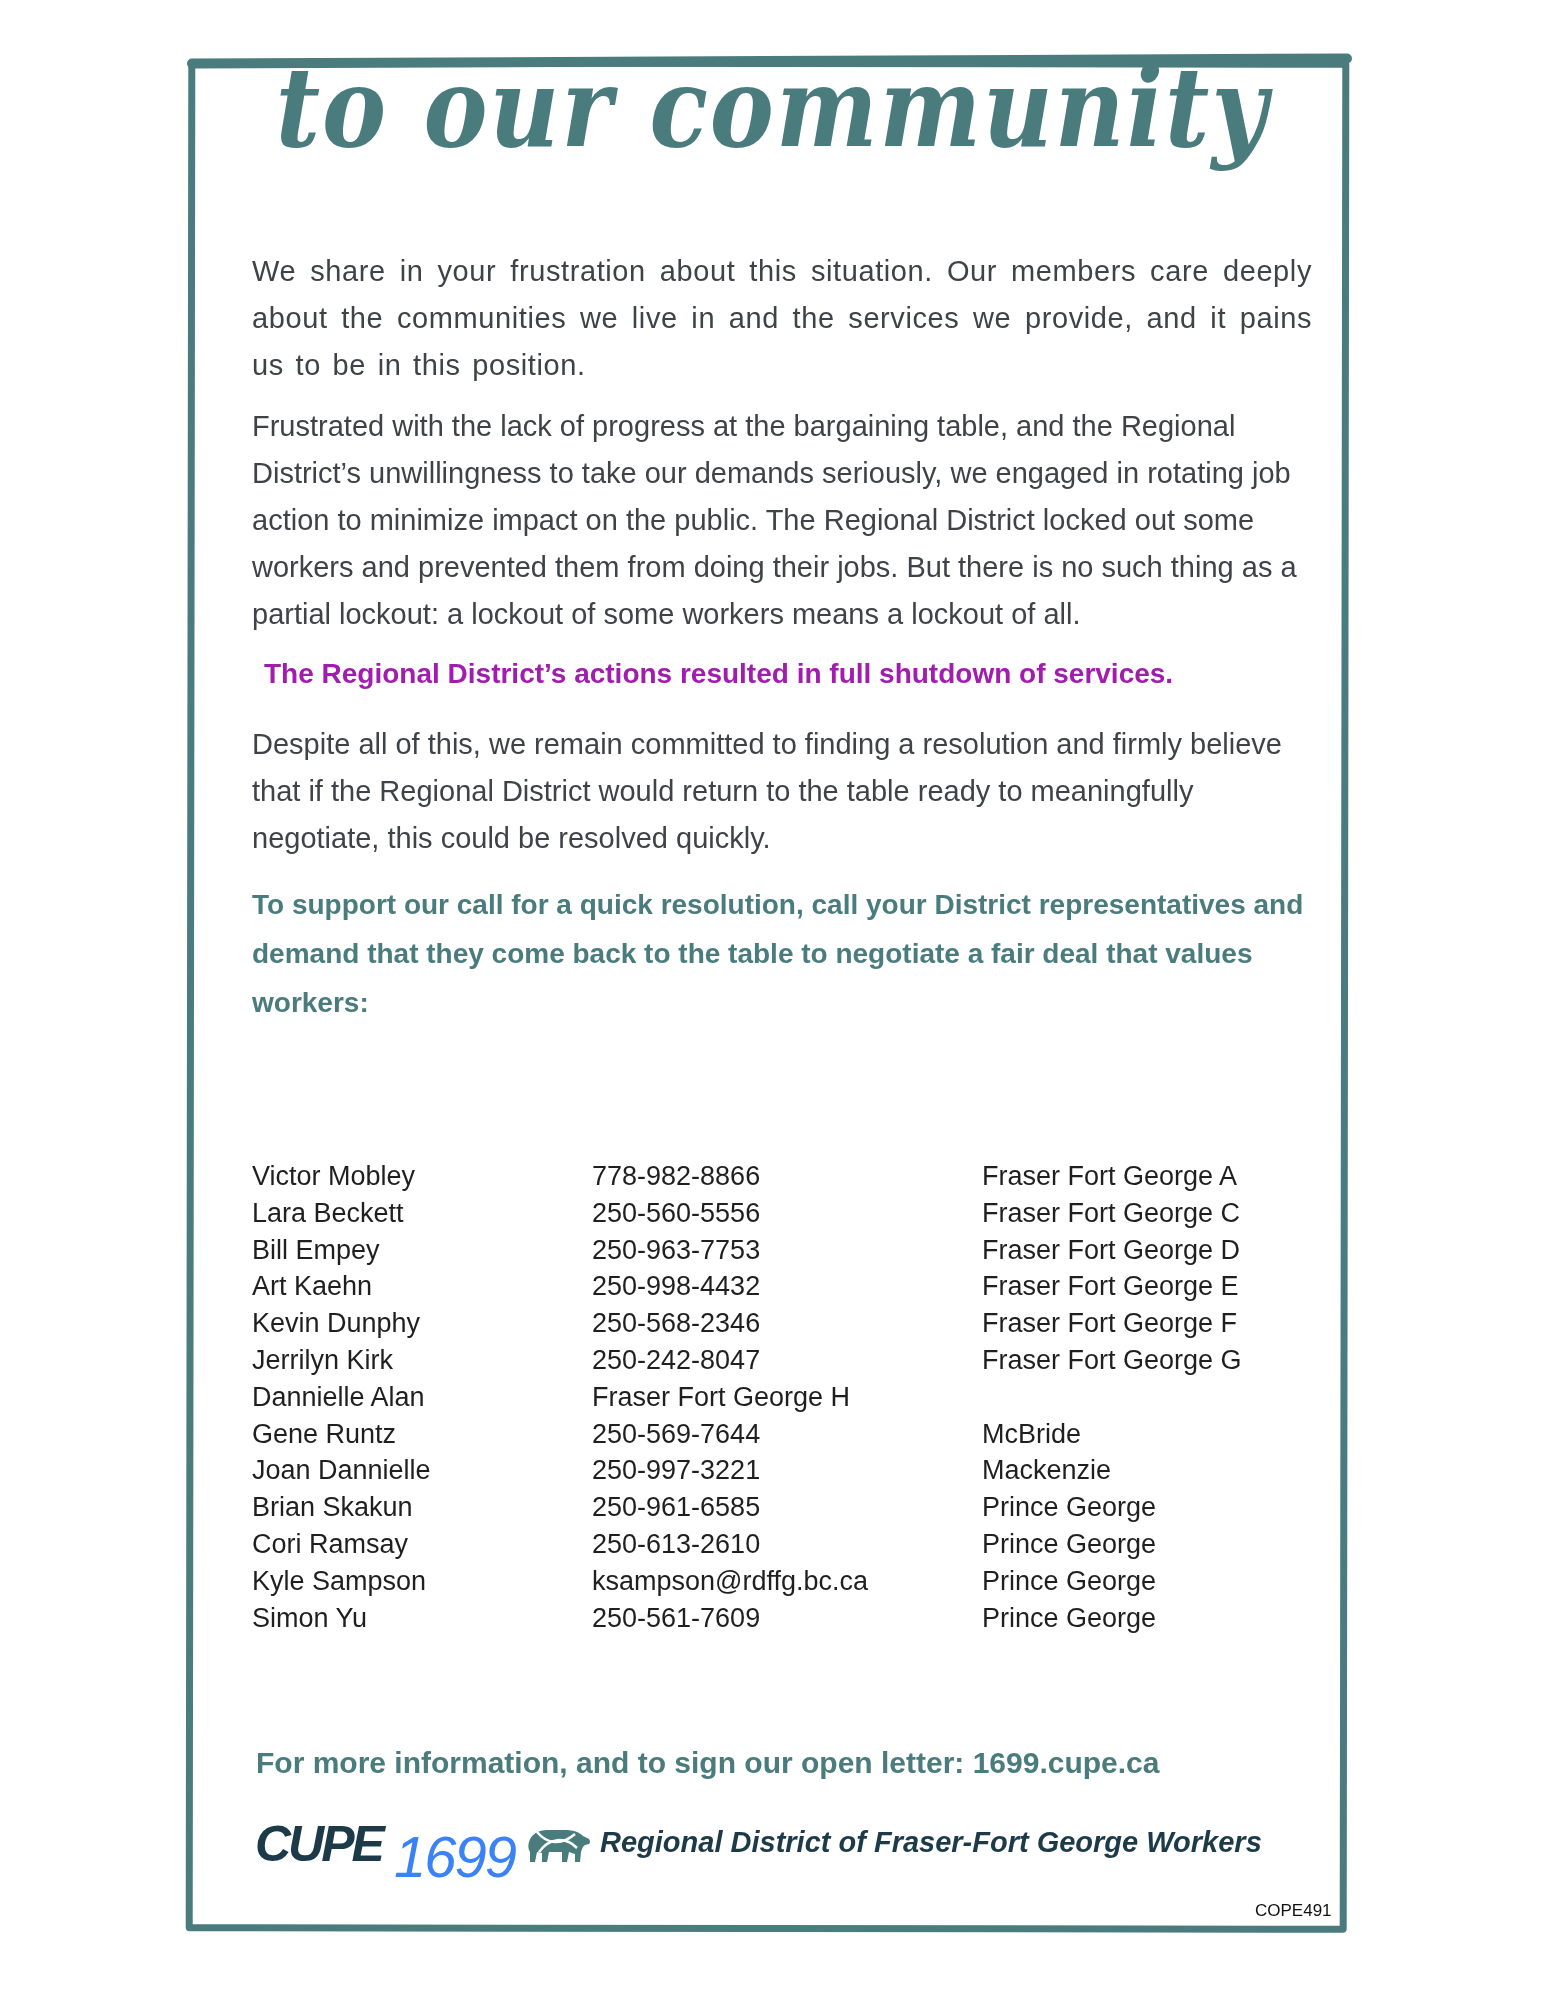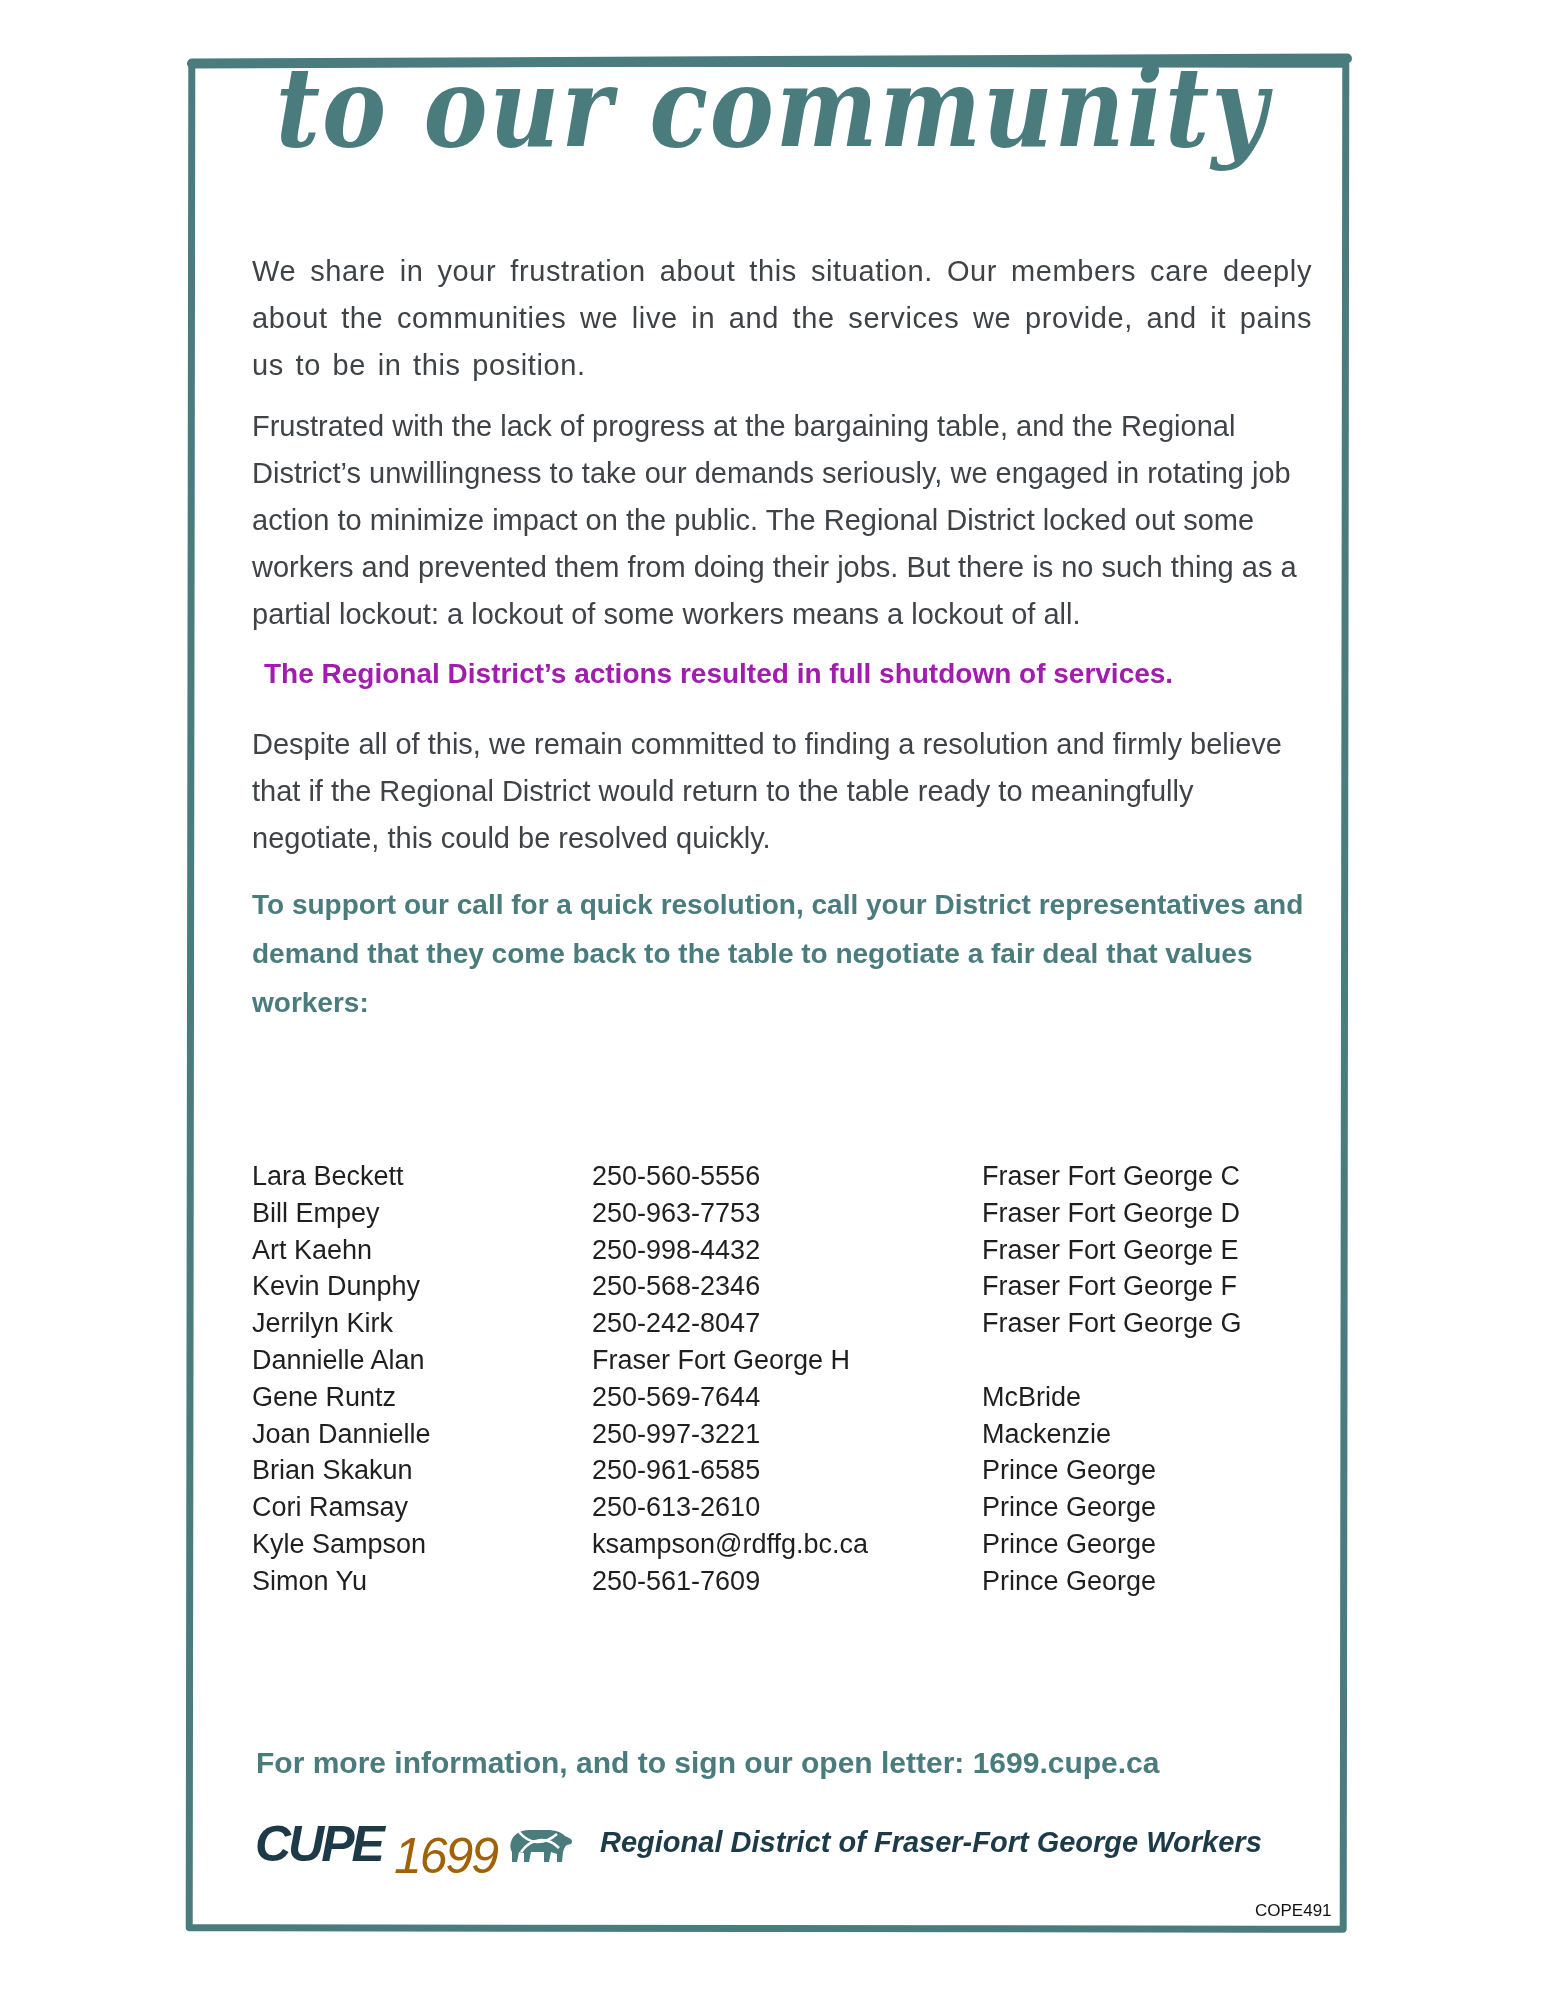--- a/index.html
+++ b/index.html
@@ -127,22 +127,22 @@
       font-family: "Liberation Sans", sans-serif;
       font-weight: bold;
       font-style: italic;
       font-size: 50px;
       color: #1c3a48;
       letter-spacing: -3px;
     }
     .num {
       font-family: "Liberation Sans", sans-serif;
       font-style: italic;
-      font-size: 50px;
-      color: #a16207;
+      font-size: 58px;
+      color: #3b82f6;
       letter-spacing: -2px;
       margin-left: 6px;
       margin-top: 24px;
     }
     .bear {
       margin-left: 4px;
       width: 66px;
       height: 44px;
     }
     .org-name {
@@ -176,20 +176,25 @@
 
 <div class="content">
   <p class="para justify">We share in your frustration about this situation. Our members care deeply about the communities we live in and the services we provide, and it pains us to be in this position.</p>
   <p class="para mb0">Frustrated with the lack of progress at the bargaining table, and the Regional District’s unwillingness to take our demands seriously, we engaged in rotating job action to minimize impact on the public. The Regional District locked out some workers and prevented them from doing their jobs. But there is no such thing as a partial lockout: a lockout of some workers means a lockout of all.</p>
   <p class="emph single">The Regional District’s actions resulted in full shutdown of services.</p>
   <p class="para">Despite all of this, we remain committed to finding a resolution and firmly believe that if the Regional District would return to the table ready to meaningfully negotiate, this could be resolved quickly.</p>
   <p class="call">To support our call for a quick resolution, call your District representatives and demand that they come back to the table to negotiate a fair deal that values workers:</p>
 </div>
 
 <div class="reps">
+  <div class="rep-row">
+    <span class="rep-name">Victor Mobley</span>
+    <span class="rep-contact">778-982-8866</span>
+    <span class="rep-area">Fraser Fort George A</span>
+  </div>
   <div class="rep-row">
     <span class="rep-name">Lara Beckett</span>
     <span class="rep-contact">250-560-5556</span>
     <span class="rep-area">Fraser Fort George C</span>
   </div>
   <div class="rep-row">
     <span class="rep-name">Bill Empey</span>
     <span class="rep-contact">250-963-7753</span>
     <span class="rep-area">Fraser Fort George D</span>
   </div>

